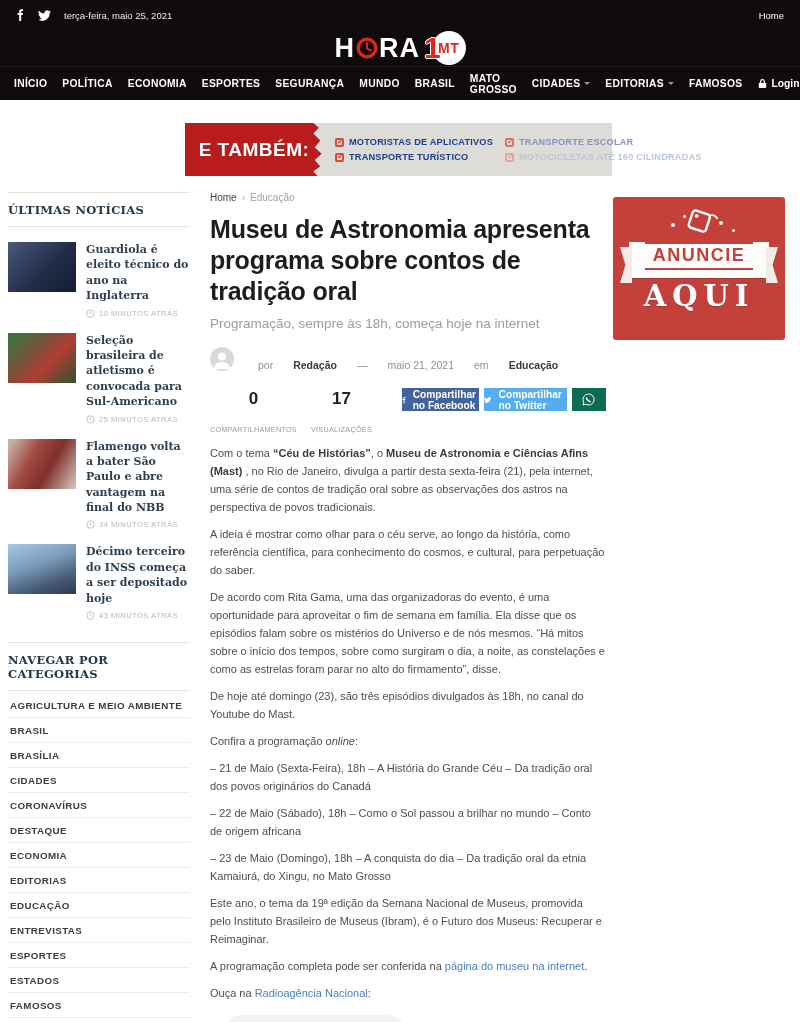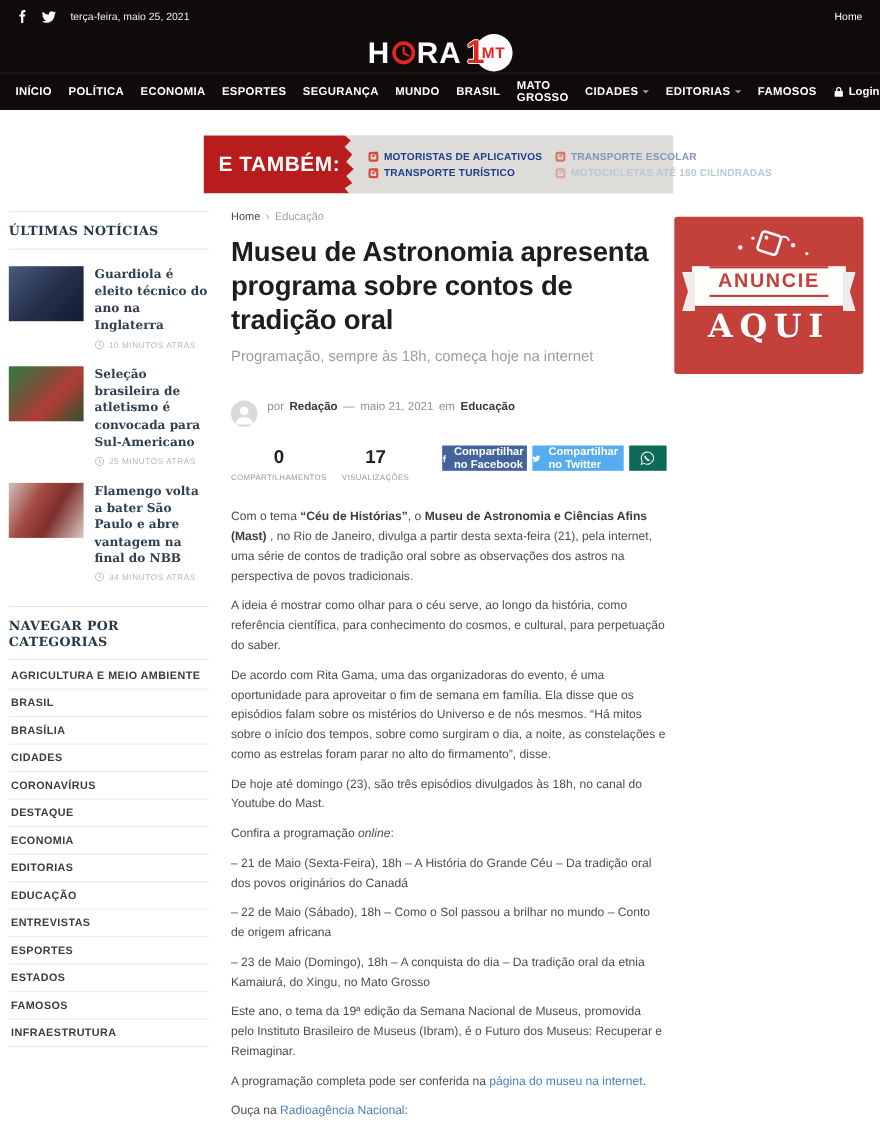--- a/index.html
+++ b/index.html
@@ -66,28 +66,28 @@
   .cat-widget { margin-top:22px; }
   .cat-list { margin-top:2px; }
   .cat-item { font-size:9.8px; font-weight:bold; color:#3c3c3c; letter-spacing:.4px; padding:7px 2px 6px; border-bottom:1px solid #ececec; cursor:pointer; }
 
   
   .breadcrumb { font-size:10px; color:#aaa; display:flex; gap:5px; align-items:center; }
   .bc-home { color:#444; cursor:pointer; }
   .bc-sec { color:#a0a0a0; cursor:pointer; }
   h1.title { margin-top:11px; font-size:25px; line-height:1.23; color:#1d1d1d; letter-spacing:-.2px; font-weight:bold; }
   .subtitle { margin-top:10px; font-size:13.5px; color:#9c9c9c; }
-  .meta { display:flex; align-items:flex-start; margin-top:33px; font-size:10.5px; color:#909090; gap:5px; }
+  .meta { display:flex; align-items:flex-end; margin-top:16px; font-size:10.5px; color:#909090; gap:20px; }
   .avatar { width:24px; height:24px; border-radius:50%; background:#d9d9d9; overflow:hidden; margin-right:4px; flex:none; }
   .meta b { color:#3a3a3a; }
   .share { display:flex; align-items:flex-start; margin-top:17px; }
   .stats { display:flex; gap:14px; padding-top:2px; }
   .stat { text-align:center; }
   .stat-num { font-size:17px; font-weight:bold; color:#222; line-height:1.1; }
-  .stat-label { font-size:7.2px; color:#9a9a9a; letter-spacing:.3px; margin-top:3px; }
+  .stat-label { font-size:7.2px; color:#9a9a9a; letter-spacing:.3px; margin-top:16px; }
   .slash { width:1px; height:46px; background:#cfcfcf; transform:rotate(20deg); margin:0 16px 0 14px; }
   .share-buttons { flex:1; display:flex; flex-direction:row; gap:5px; }
   .btn { height:23px; display:flex; align-items:center; justify-content:center; gap:7px; color:#fff; font-size:10.2px; font-weight:bold; cursor:pointer; }
   .btn-fb { background:#44639c; }
   .btn-row { display:flex; gap:5px; }
   .btn-tw { background:#55acee; flex:1; }
   .btn-wa { background:#0d6b55; width:34px; flex:none; }
 
   .body-text { margin-top:10px; }
   .body-text p { font-size:11px; line-height:18px; color:#4e4e4e; margin-top:9px; }
@@ -239,20 +239,33 @@
         <div class="news-time">
           <svg class="clock-ic" viewBox="0 0 12 12">
               <circle cx="6" cy="6" r="5" fill="none" stroke="#bdbdbd" stroke-width="1.2"></circle>
               <path d="M6 3v3l2.2 1.2" stroke="#bdbdbd" stroke-width="1.2" fill="none"></path>
             </svg>
           <span>34 MINUTOS ATRÁS</span>
         </div>
       </div>
     </div>
 
+    <div class="news-item">
+      <div class="thumb thumb-4"></div>
+      <div class="news-body">
+        <div class="news-title">Décimo terceiro do INSS começa a ser depositado hoje</div>
+        <div class="news-time">
+          <svg class="clock-ic" viewBox="0 0 12 12">
+              <circle cx="6" cy="6" r="5" fill="none" stroke="#bdbdbd" stroke-width="1.2"></circle>
+              <path d="M6 3v3l2.2 1.2" stroke="#bdbdbd" stroke-width="1.2" fill="none"></path>
+            </svg>
+          <span>43 MINUTOS ATRÁS</span>
+        </div>
+      </div>
+    </div>
 
     <div class="cat-widget">
       <div class="widget-title">NAVEGAR POR CATEGORIAS</div>
       <div class="cat-list">
         <div class="cat-item">AGRICULTURA E MEIO AMBIENTE</div>
         <div class="cat-item">BRASIL</div>
         <div class="cat-item">BRASÍLIA</div>
         <div class="cat-item">CIDADES</div>
         <div class="cat-item">CORONAVÍRUS</div>
         <div class="cat-item">DESTAQUE</div>

